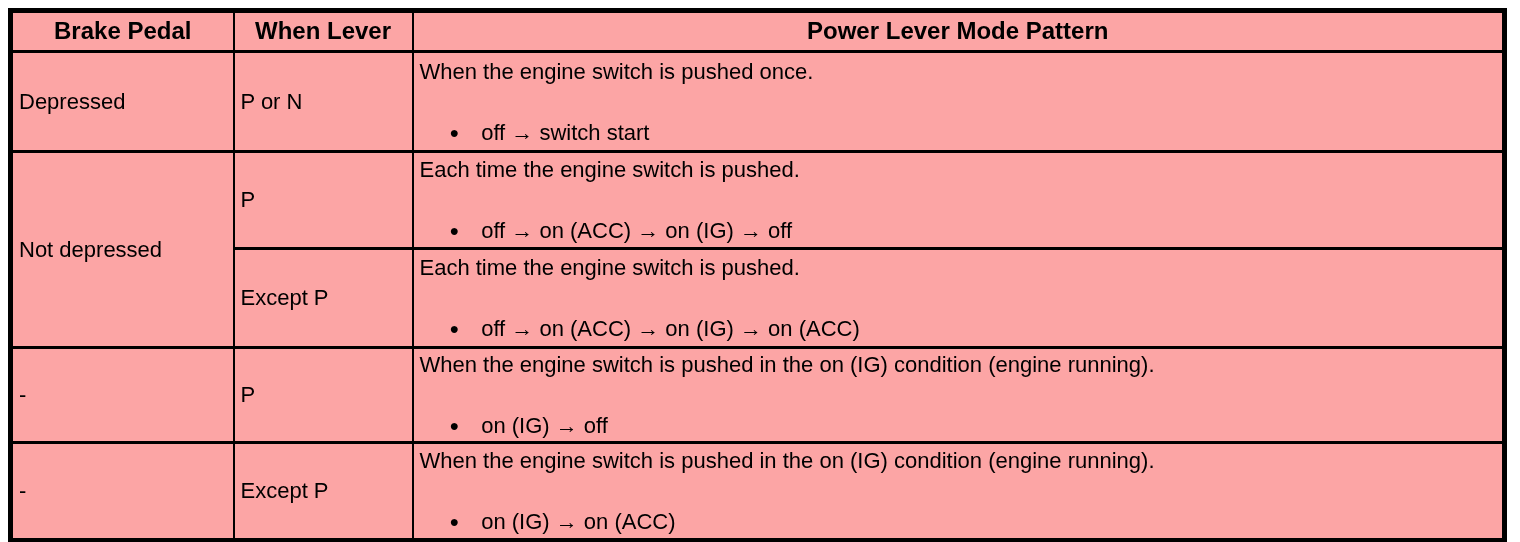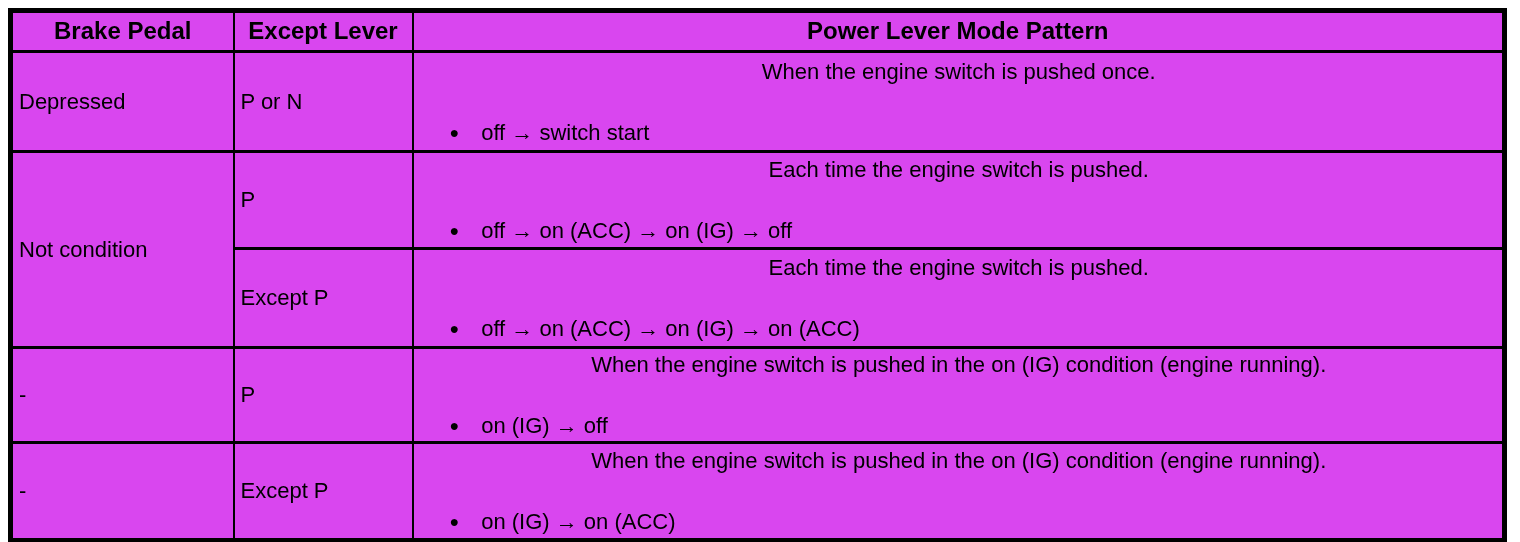--- a/index.html
+++ b/index.html
@@ -10,21 +10,21 @@
     height: 542px;
     overflow: hidden;
   }
   .doc {
     padding: 8px 0 0 8px;
   }
   table.psm {
     border-collapse: collapse;
     table-layout: fixed;
     width: 1499px;
-    background: #d946ef;
+    background: #fca5a5;
     border: 5px solid #000000;
     font-family: "Liberation Sans", sans-serif;
     font-size: 22px;
     color: #000000;
   }
   table.psm th {
     border-left: 2px solid #000000;
     border-right: 2px solid #000000;
     border-top: 3px solid #000000;
     border-bottom: 3px solid #000000;
@@ -44,21 +44,20 @@
     padding: 0 4px 0 6px;
     overflow: hidden;
   }
   td.pattern-cell {
     vertical-align: top;
     padding: 6px 6px 0 5px;
   }
   .pline {
     line-height: 28px;
     white-space: nowrap;
-    text-align: center;
   }
   .bline {
     margin-top: 34px;
     padding-left: 30px;
     display: flex;
     align-items: center;
     white-space: nowrap;
   }
   .bullet {
     font-size: 16px;
@@ -77,38 +76,38 @@
 <div class="doc">
   <table class="psm">
     <colgroup>
       <col style="width:223px">
       <col style="width:179px">
       <col>
     </colgroup>
     <thead>
       <tr>
         <th>Brake Pedal</th>
-        <th>Except Lever</th>
+        <th>When Lever</th>
         <th>Power Lever Mode Pattern</th>
       </tr>
     </thead>
     <tbody>
       <tr class="rh1">
         <td>Depressed</td>
         <td>P or N</td>
         <td class="pattern-cell">
           <div class="pline">When the engine switch is pushed once.</div>
           <div class="bline">
             <span class="bullet">●</span>
             <span>off → switch start</span>
           </div>
         </td>
       </tr>
       <tr class="rh2">
-        <td rowspan="2">Not condition</td>
+        <td rowspan="2">Not depressed</td>
         <td>P</td>
         <td class="pattern-cell">
           <div class="pline">Each time the engine switch is pushed.</div>
           <div class="bline">
             <span class="bullet">●</span>
             <span>off → on (ACC) → on (IG) → off</span>
           </div>
         </td>
       </tr>
       <tr class="rh3">

